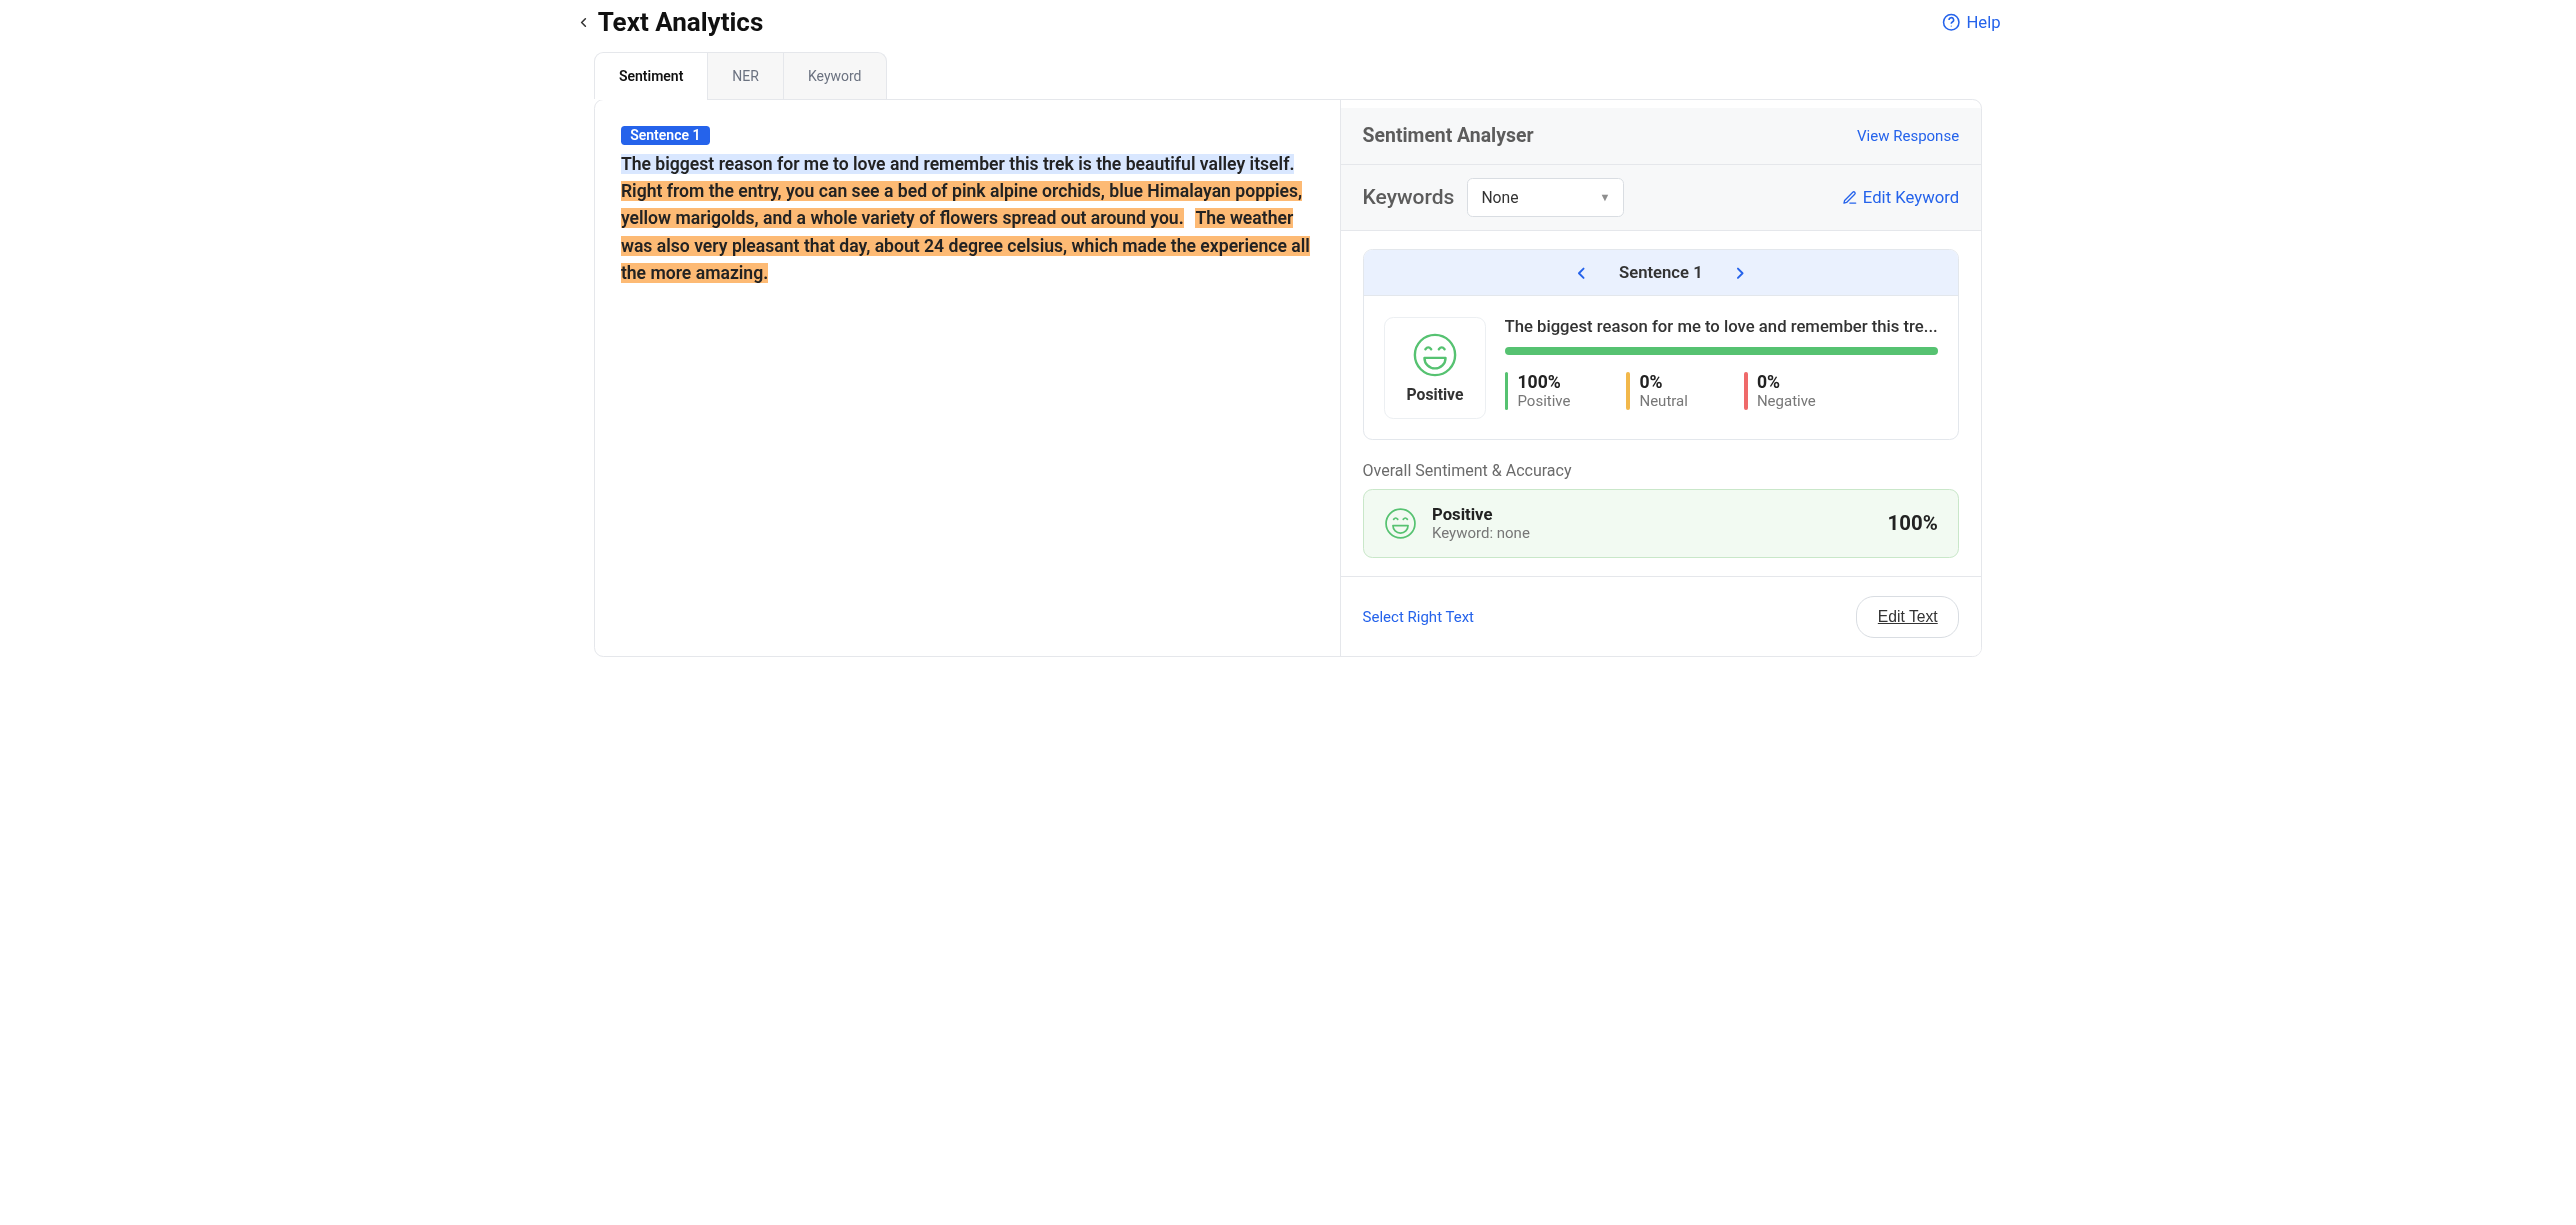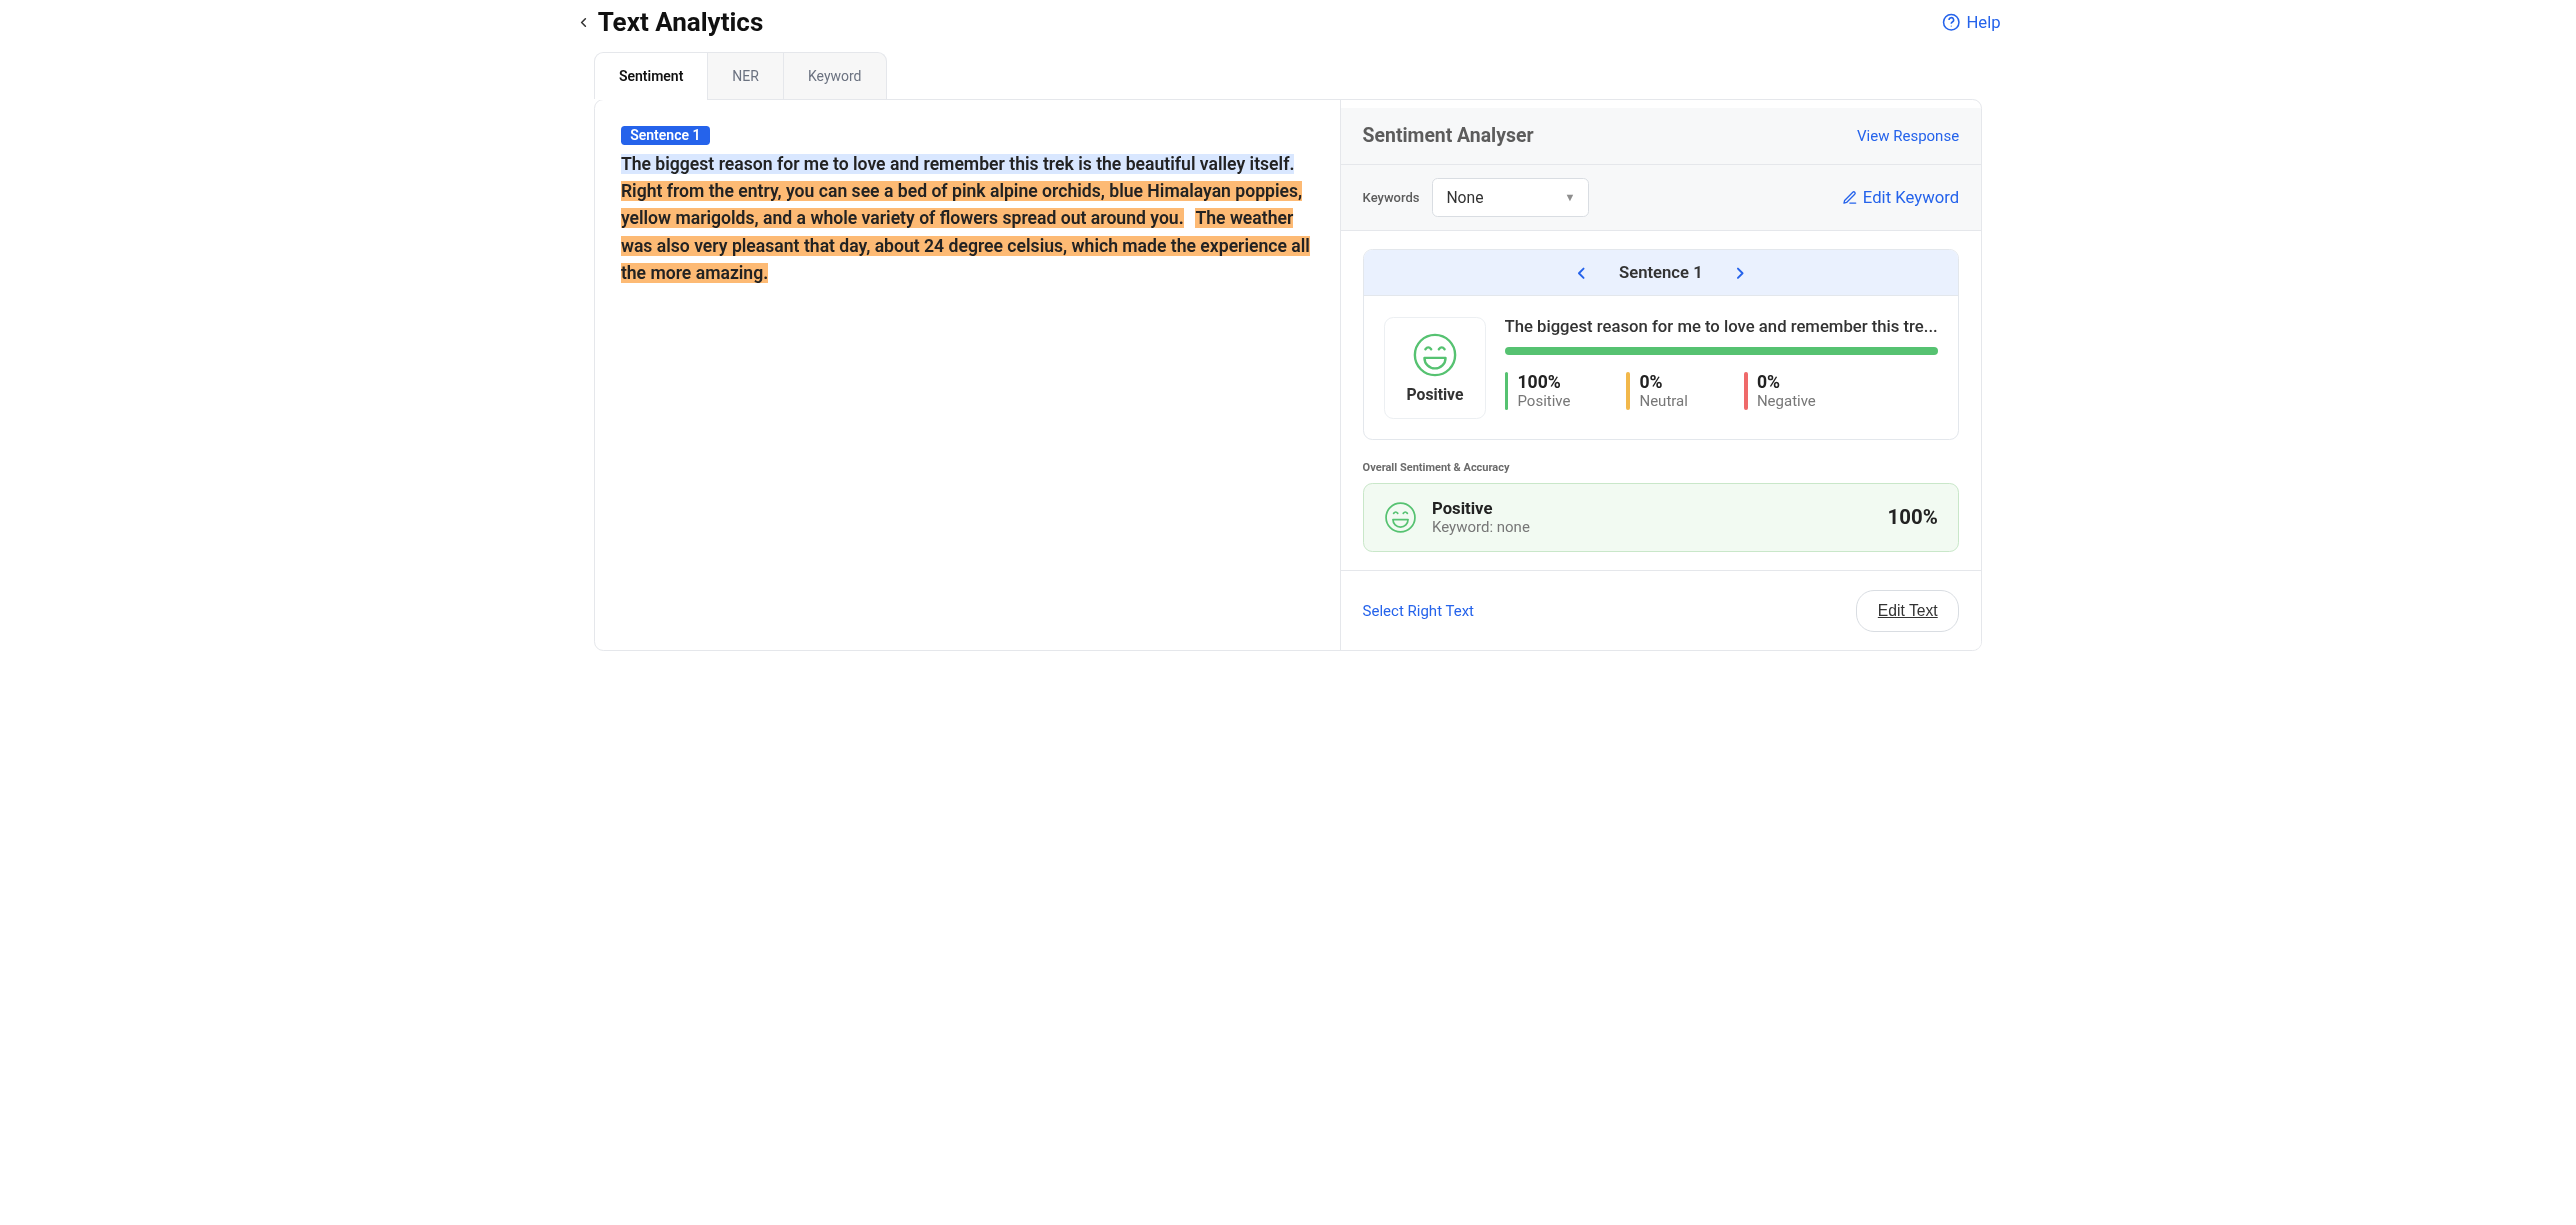--- a/index.html
+++ b/index.html
@@ -36,21 +36,21 @@
 .gap { padding: 0 3.7px; }
 
 
 .r-header { display: flex; align-items: center; justify-content: space-between; padding: 16.7px 22px; border-bottom: 0.9px solid #e5e7eb; }
 .r-title { font-size: 19.4px; font-weight: 700; color: #5c5c5c; }
 .link { color: #2563eb; font-size: 15px; cursor: pointer; }
 
 
 .r-keywords { display: flex; align-items: center; justify-content: space-between; padding: 13px 22px; border-bottom: 0.9px solid #e5e7eb; }
 .kw-left { display: flex; align-items: center; gap: 13px; }
-.kw-label { font-size: 13px; color: #5c5c5c; font-weight: 500; }
+.kw-label { font-size: 21px; color: #5c5c5c; font-weight: 500; }
 .dropdown { display: flex; align-items: center; justify-content: space-between; width: 157px; height: 39px; background: #fff; border: 0.9px solid #d9dde2; border-radius: 5.6px; padding: 0 13px; font-size: 15.7px; color: #333; cursor: pointer; }
 .dropdown .caret { color: #8e8e8e; font-size: 11px; }
 .edit-kw { display: flex; align-items: center; gap: 5.6px; color: #2563eb; font-size: 16.7px; cursor: pointer; }
 .pencil { width: 15.7px; height: 15.7px; }
 
 
 .r-body { padding: 18.5px 22px; background: #fff; flex: 1; }
 .card { border: 0.9px solid #e3e7ec; border-radius: 9.3px; overflow: hidden; }
 .sentence-nav { display: flex; align-items: center; justify-content: center; gap: 28px; background: #eaf1fe; padding: 13px 0; border-bottom: 0.9px solid #e3e7ec; }
 .nav-arrow { color: #2563eb; cursor: pointer; display: inline-flex; }
@@ -66,21 +66,21 @@
 .stats { display: flex; gap: 56px; margin-top: 5.6px; }
 .stat { display: flex; gap: 9.3px; }
 .stat .tick { width: 3.7px; border-radius: 1.9px; }
 .tick.green { background: #56c271; }
 .tick.yellow { background: #f2b84b; }
 .tick.red { background: #ef6a6a; }
 .stat-vals { display: flex; flex-direction: column; }
 .stat-pct { font-size: 17.6px; font-weight: 700; color: #222; }
 .stat-name { font-size: 15px; color: #777; }
 
-.overall-title { font-size: 11px; font-weight: 700; color: #6b6b6b; margin: 20.4px 0 9.3px 0; }
+.overall-title { font-size: 16px; font-weight: 400; color: #6b6b6b; margin: 20.4px 0 9.3px 0; }
 .overall-card { border: 0.9px solid #c9e7c9; background: #f2faf2; border-radius: 9.3px; padding: 15px 20.4px; display: flex; align-items: center; justify-content: space-between; }
 .overall-left { display: flex; align-items: center; gap: 15px; }
 .overall-emoji { width: 33px; height: 33px; }
 .overall-text { display: flex; flex-direction: column; }
 .overall-label { font-size: 16.7px; font-weight: 700; color: #222; }
 .overall-kw { font-size: 15px; color: #777; }
 .overall-pct { font-size: 20.4px; font-weight: 700; color: #222; }
 
 
 .r-footer { display: flex; align-items: center; justify-content: space-between; padding: 18.5px 22px; border-top: 0.9px solid #e5e7eb; background: #fff; }

